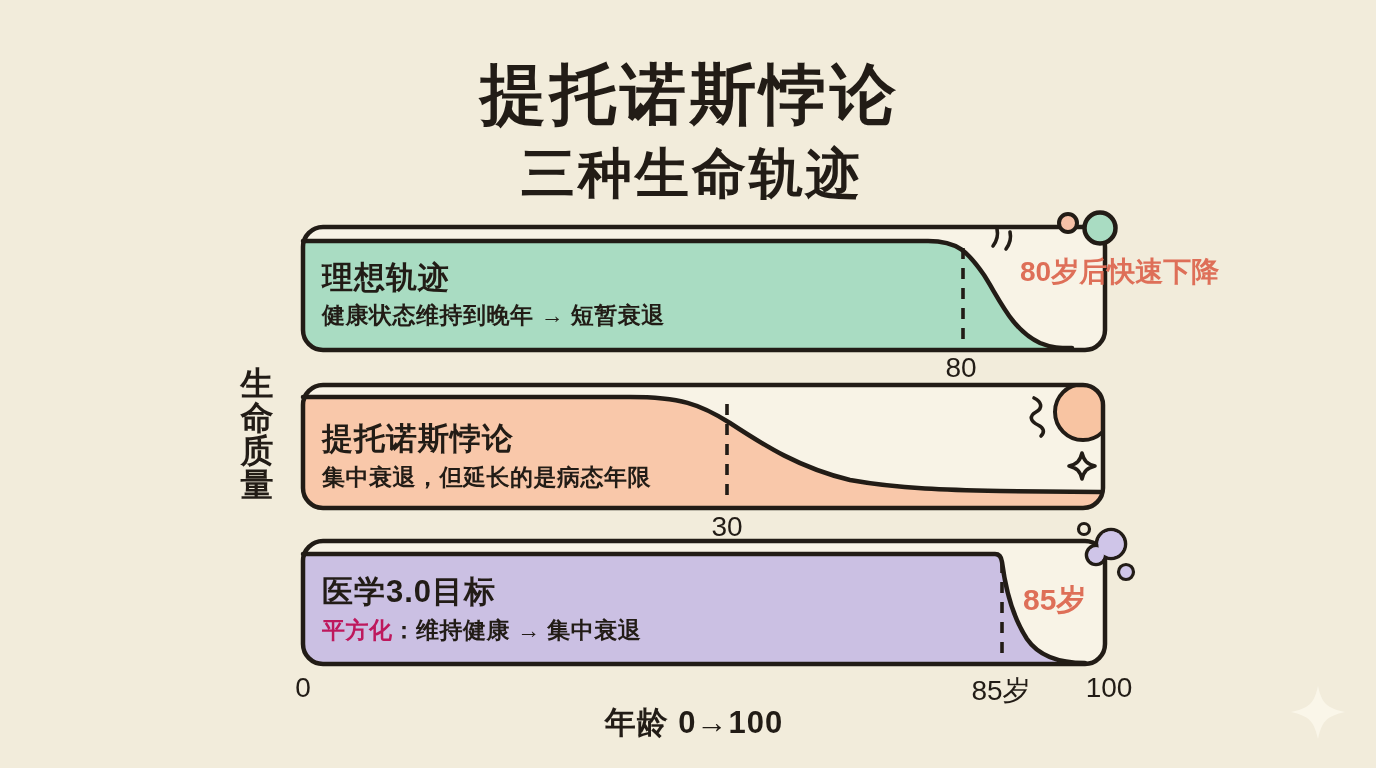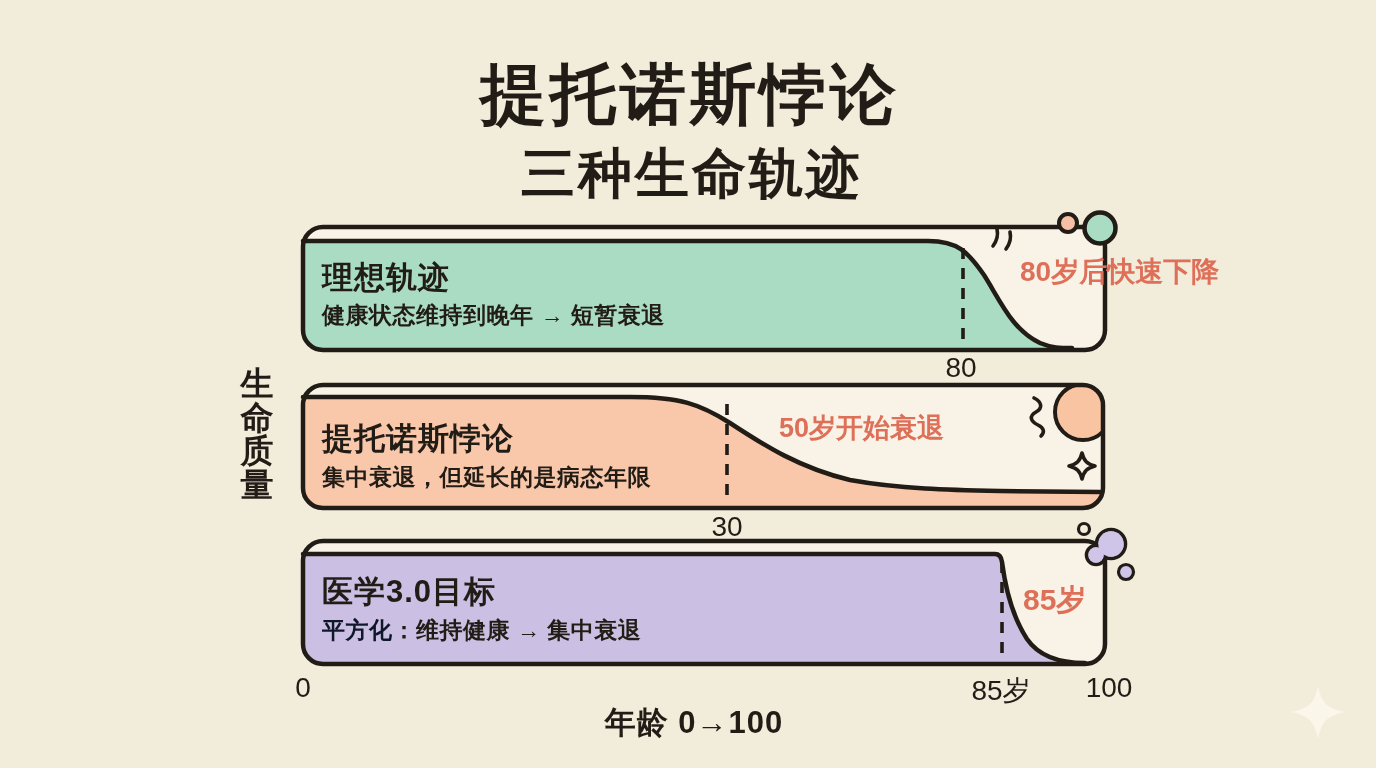--- a/index.html
+++ b/index.html
@@ -27,21 +27,21 @@
     word-break:break-all;text-align:center;
   }
   .panel-title{font-size:31px;font-weight:700;letter-spacing:1px;white-space:nowrap;}
   .panel-desc{font-size:23px;font-weight:700;letter-spacing:0.5px;white-space:nowrap;}
   .annotation{font-weight:900;color:#de6f58;white-space:nowrap;}
   .tick{font-size:28px;font-weight:400;white-space:nowrap;}
   .xlabel{
     top:702px;left:694px;
     font-size:31px;font-weight:900;letter-spacing:1px;
   }
-  .hl{color:#0f172a;text-align:center;}
+  .hl{color:#be185d;text-align:center;}
   svg{display:block;}
 </style>
 </head>
 <body>
 
 <div class="stage">
 
   <svg class="abs" style="left:0;top:0;" width="1376" height="768" viewBox="0 0 1376 768">
     <defs>
       <clipPath id="clipP1">
@@ -107,21 +107,20 @@
 
   <div class="abs ylabel">生命质量</div>
 
   <div class="abs panel-title" style="left:322px;top:257px;">理想轨迹</div>
   <div class="abs panel-desc" style="left:322px;top:300px;">健康状态维持到晚年 → 短暂衰退</div>
   <div class="abs annotation" style="left:1020px;top:253px;font-size:28px;">80岁后快速下降</div>
   <div class="abs ctr tick" style="left:961px;top:352px;">80</div>
 
   <div class="abs panel-title" style="left:322px;top:418px;">提托诺斯悖论</div>
   <div class="abs panel-desc" style="left:322px;top:462px;">集中衰退，但延长的是病态年限</div>
-  <div class="abs annotation" style="left:779px;top:410px;font-size:27px;">50岁开始衰退</div>
   <div class="abs ctr tick" style="left:727px;top:511px;">30</div>
 
   <div class="abs panel-title" style="left:322px;top:571px;">医学3.0目标</div>
   <div class="abs panel-desc" style="left:322px;top:615px;">
     <span class="hl">平方化</span><span>：维持健康 → 集中衰退</span>
   </div>
   <div class="abs annotation" style="left:1023px;top:580px;font-size:30px;">85岁</div>
 
   <div class="abs ctr tick" style="left:303px;top:672px;">0</div>
   <div class="abs ctr tick" style="left:1001px;top:672px;">85岁</div>

